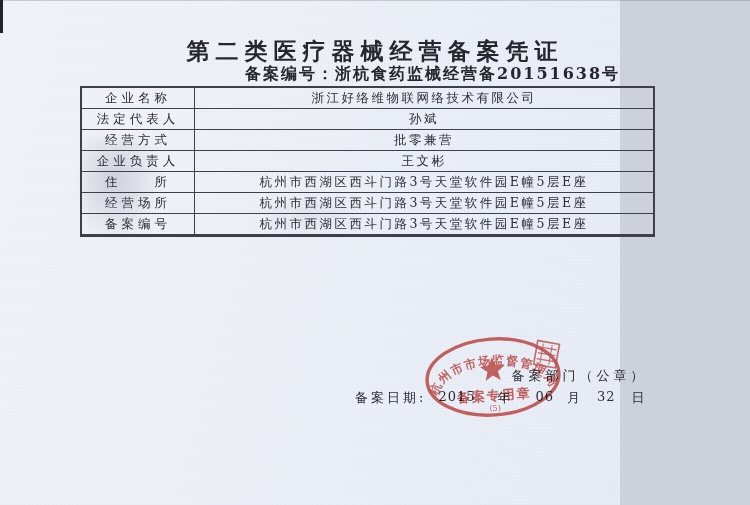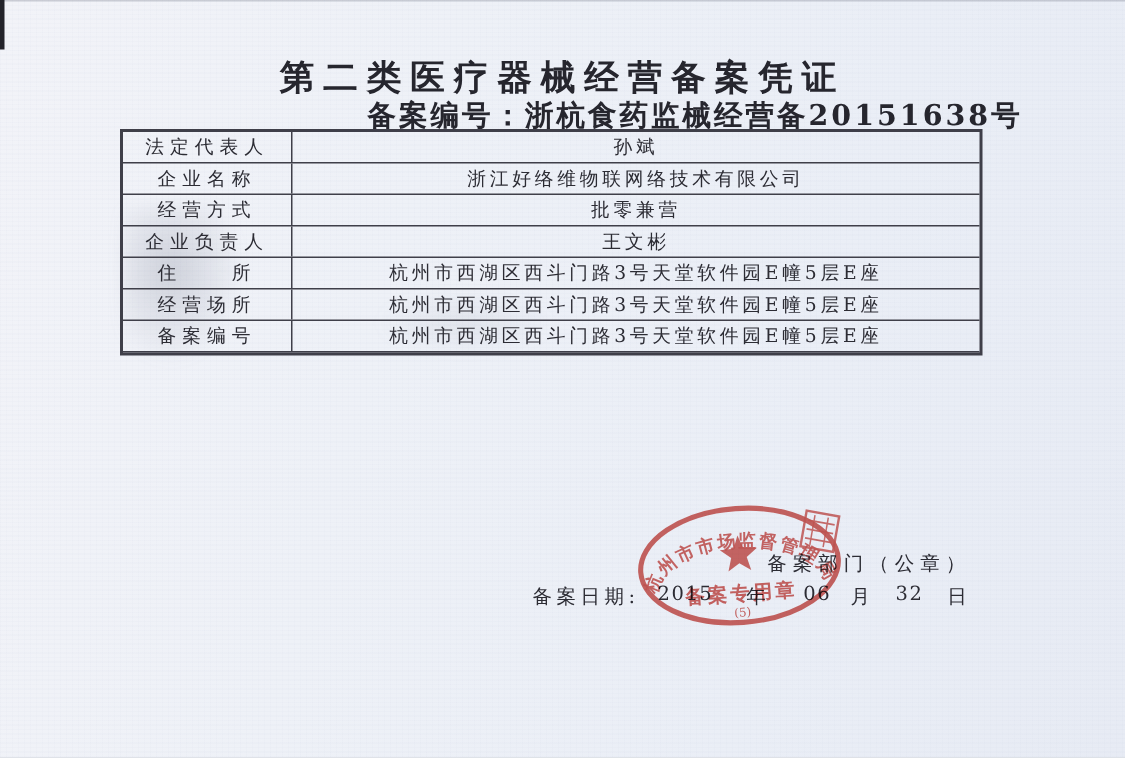--- a/index.html
+++ b/index.html
@@ -2,21 +2,21 @@
 <html><head>
 <meta charset="utf-8">
 <style>
   html,body{margin:0;padding:0;}
   body{
     width:750px;height:505px;overflow:hidden;
     font-family:"DejaVu Serif","Liberation Serif",serif;
     background:#cdd1da;
   }
   .page{
-    position:relative;width:750px;height:505px;
+    position:relative;width:620px;height:505px;
     background:
       repeating-linear-gradient(0deg, rgba(190,198,218,0.06) 0 1px, rgba(255,255,255,0) 1px 3px),
       repeating-linear-gradient(90deg, rgba(190,198,218,0.05) 0 1px, rgba(255,255,255,0) 1px 4px),
       linear-gradient(105deg,#f2f3f8 0%,#eef1f7 35%,#eaeef6 70%,#e7ebf4 100%);
     color:#2c2c34;
   }
   .scan-strip{
     position:absolute;left:0;top:0;width:3px;height:33px;background:#23232a;
   }
   .scan-topline{
@@ -32,21 +32,21 @@
     background:radial-gradient(ellipse at 50% 50%, rgba(130,136,155,0.12), rgba(130,136,155,0) 70%);
     filter:blur(6px);
   }
   .doc-title{
     position:absolute;left:0;top:36px;width:750px;
     text-align:center;font-size:23px;font-weight:bold;
     letter-spacing:6px;color:#26262e;
   }
   .filing-line{
     position:absolute;left:245px;top:64px;
-    font-size:19px;font-weight:bold;letter-spacing:2px;color:#26262e;
+    font-size:16px;font-weight:bold;letter-spacing:2px;color:#26262e;
     white-space:nowrap;
   }
   .doc-table{
     position:absolute;left:80px;top:86px;width:571px;
     border:2px solid #3f3f49;background:rgba(255,255,255,0.0);
   }
   .trow{display:flex;border-bottom:1px solid #3f3f49;height:20px;}
   .trow.tall{height:125px;border-bottom:none;}
   .cell-label{
     width:112px;border-right:1px solid #3f3f49;
@@ -84,26 +84,26 @@
   <div class="scan-strip"></div>
   <div class="smudge"></div>
   <div class="smudge2"></div>
 
   <div class="doc-title">第二类医疗器械经营备案凭证</div>
 
   <div class="filing-line"><span>备案编号：</span><span>浙杭食药监械经营备20151638号</span></div>
 
   <div class="doc-table">
     <div class="trow">
+      <div class="cell-label">企业名称</div>
+      <div class="cell-value">浙江好络维物联网络技术有限公司</div>
+    </div>
+    <div class="trow">
       <div class="cell-label">法定代表人</div>
       <div class="cell-value">孙斌</div>
-    </div>
-    <div class="trow">
-      <div class="cell-label">企业名称</div>
-      <div class="cell-value">浙江好络维物联网络技术有限公司</div>
     </div>
     <div class="trow">
       <div class="cell-label">经营方式</div>
       <div class="cell-value">批零兼营</div>
     </div>
     <div class="trow">
       <div class="cell-label">企业负责人</div>
       <div class="cell-value">王文彬</div>
     </div>
     <div class="trow">

